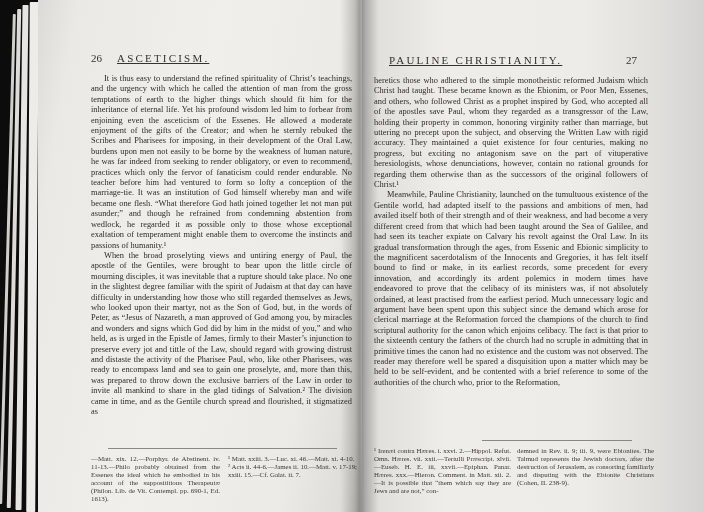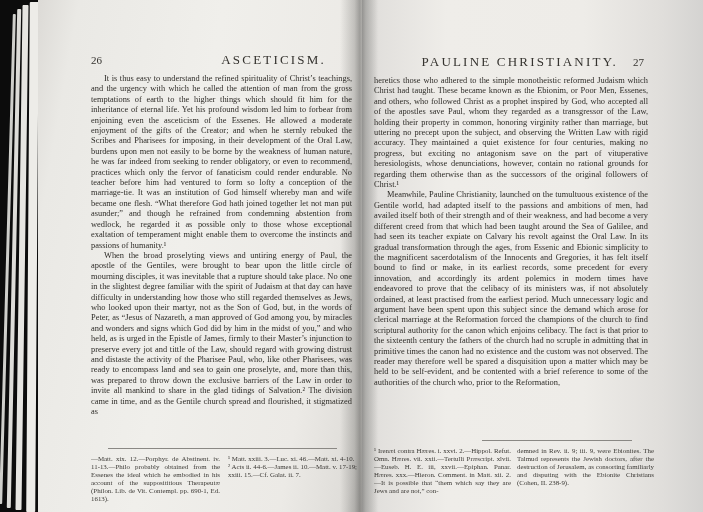--- a/index.html
+++ b/index.html
@@ -40,27 +40,28 @@
     position: absolute; left: 340px; top: 0; width: 38px; height: 512px;
     background: linear-gradient(to right, rgba(40,40,38,0) 0%, rgba(40,40,38,0.22) 38%, rgba(40,40,38,0.40) 52%, rgba(40,40,38,0.18) 68%, rgba(40,40,38,0) 100%);
     pointer-events: none;
   }
 
   .page-head {
     position: absolute; display: flex; align-items: baseline;
     color: #35332f;
   }
   .left-page .page-head  { top: 52px; left: 53px; width: 261px; }
-  .right-page .page-head { top: 54px; left: 8px; width: 274px; }
+  .right-page .page-head { top: 54px; left: 1px; width: 274px; }
   .pnum { font-size: 11px; width: 26px; }
   .pnum.right-align { text-align: right; }
   .ptitle {
-    flex: 1; text-align: right;
-    font-size: 13px; letter-spacing: 2.2px;
+    flex: 1; text-align: left;
+    font-size: 11px; letter-spacing: 2.2px;
     white-space: nowrap;
+    text-decoration: underline;
   }
   .head-spacer { width: 26px; }
 
   .page-body {
     position: absolute;
     font-size: 8.4px; line-height: 10.4px;
     color: #2e2c28;
     text-align: justify;
     overflow: hidden;
   }

